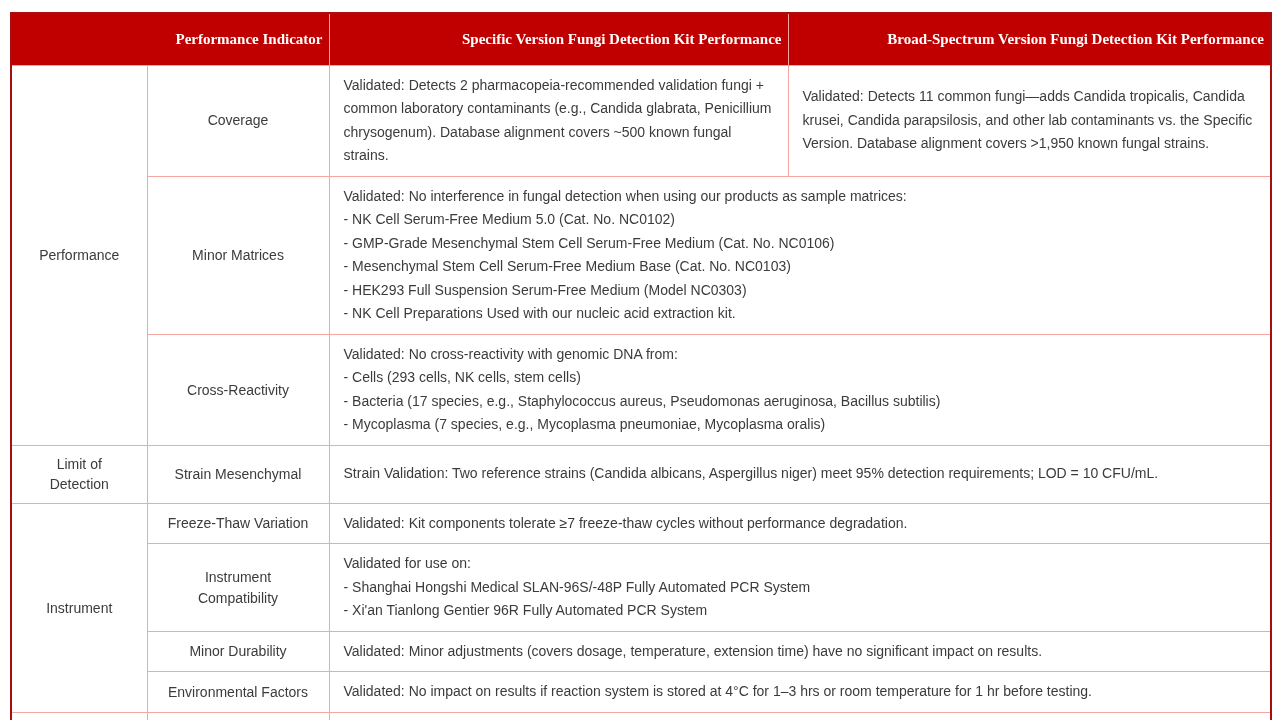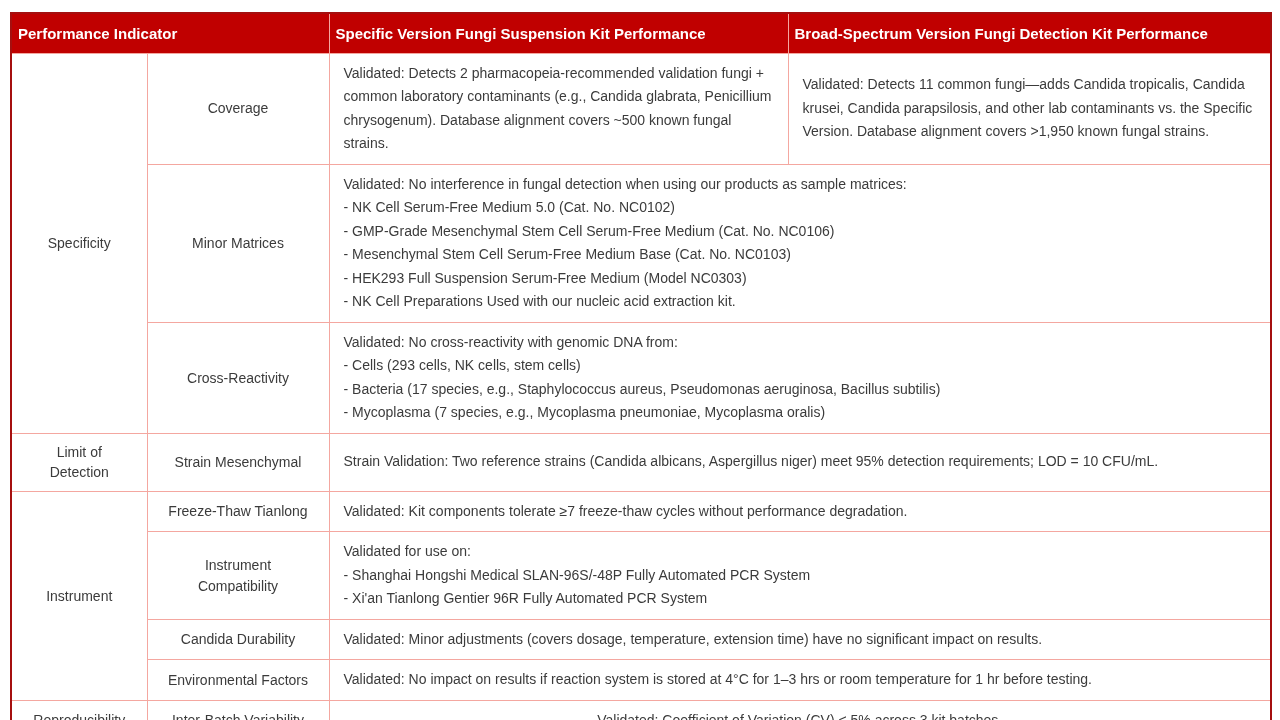--- a/index.html
+++ b/index.html
@@ -26,24 +26,25 @@
   table.perf td, table.perf th {
     border: 1px solid #f4a7a0;
     box-sizing: border-box;
     overflow: hidden;
   }
   th.hdr {
     background: #C00000;
     color: #ffffff;
     font-size: 15px;
     font-weight: bold;
-    text-align: left;
-    height: 40px;
+    text-align: right;
+    height: 52px;
     padding: 0 6px;
     border-color: #e89b96;
+    font-family: Liberation Serif, serif;
   }
   td.label {
     text-align: center;
     vertical-align: middle;
     padding: 4px 4px;
     line-height: 1.45;
     background: #ffffff;
   }
   td.content {
     vertical-align: middle;
@@ -63,27 +64,27 @@
   <table class="perf">
     <colgroup>
       <col style="width:136px">
       <col style="width:182px">
       <col style="width:459px">
       <col style="width:483px">
     </colgroup>
     <thead>
       <tr>
         <th class="hdr" colspan="2">Performance Indicator</th>
-        <th class="hdr">Specific Version Fungi Suspension Kit Performance</th>
+        <th class="hdr">Specific Version Fungi Detection Kit Performance</th>
         <th class="hdr">Broad-Spectrum Version Fungi Detection Kit Performance</th>
       </tr>
     </thead>
     <tbody>
       <tr style="height:106px">
-        <td class="label" rowspan="3" style="white-space:pre-line">Specificity</td>
+        <td class="label" rowspan="3" style="white-space:pre-line">Performance</td>
         <td class="label">Coverage</td>
         <td class="content">Validated: Detects 2 pharmacopeia-recommended validation fungi + common laboratory contaminants (e.g., Candida glabrata, Penicillium chrysogenum). Database alignment covers ~500 known fungal strains.</td>
         <td class="content">Validated: Detects 11 common fungi—adds Candida tropicalis, Candida krusei, Candida parapsilosis, and other lab contaminants vs. the Specific Version. Database alignment covers &gt;1,950 known fungal strains.</td>
       </tr>
       <tr style="height:152px">
         <td class="label">Minor Matrices</td>
         <td class="content" colspan="2">Validated: No interference in fungal detection when using our products as sample matrices:
 - NK Cell Serum-Free Medium 5.0 (Cat. No. NC0102)
 - GMP-Grade Mesenchymal Stem Cell Serum-Free Medium (Cat. No. NC0106)
 - Mesenchymal Stem Cell Serum-Free Medium Base (Cat. No. NC0103)
@@ -98,32 +99,32 @@
  - Mycoplasma (7 species, e.g., Mycoplasma pneumoniae, Mycoplasma oralis)</td>
       </tr>
       <tr style="height:58px">
         <td class="label" style="white-space:pre-line">Limit of
 Detection</td>
         <td class="label">Strain Mesenchymal</td>
         <td class="content" colspan="2">Strain Validation: Two reference strains (Candida albicans, Aspergillus niger) meet 95% detection requirements; LOD = 10 CFU/mL.</td>
       </tr>
       <tr style="height:40px">
         <td class="label" rowspan="4">Instrument</td>
-        <td class="label">Freeze-Thaw Tianlong</td>
+        <td class="label">Freeze-Thaw Variation</td>
         <td class="content" colspan="2">Validated: Kit components tolerate ≥7 freeze-thaw cycles without performance degradation.</td>
       </tr>
       <tr style="height:84px">
         <td class="label" style="white-space:pre-line">Instrument
 Compatibility</td>
         <td class="content" colspan="2">Validated for use on:
 - Shanghai Hongshi Medical SLAN-96S/-48P Fully Automated PCR System
 - Xi'an Tianlong Gentier 96R Fully Automated PCR System</td>
       </tr>
       <tr style="height:38px">
-        <td class="label">Candida Durability</td>
+        <td class="label">Minor Durability</td>
         <td class="content" colspan="2">Validated: Minor adjustments (covers dosage, temperature, extension time) have no significant impact on results.</td>
       </tr>
       <tr style="height:38px">
         <td class="label">Environmental Factors</td>
         <td class="content" colspan="2">Validated: No impact on results if reaction system is stored at 4°C for 1–3 hrs or room temperature for 1 hr before testing.</td>
       </tr>
       <tr style="height:36px">
         <td class="label">Reproducibility</td>
         <td class="label">Inter-Batch Variability</td>
         <td class="content center" colspan="2">Validated: Coefficient of Variation (CV) &lt; 5% across 3 kit batches.</td>

